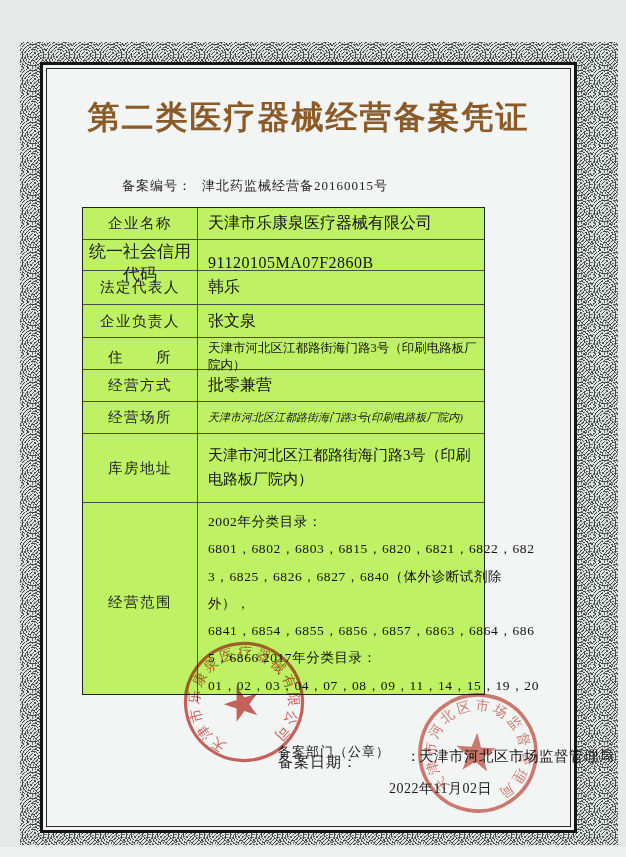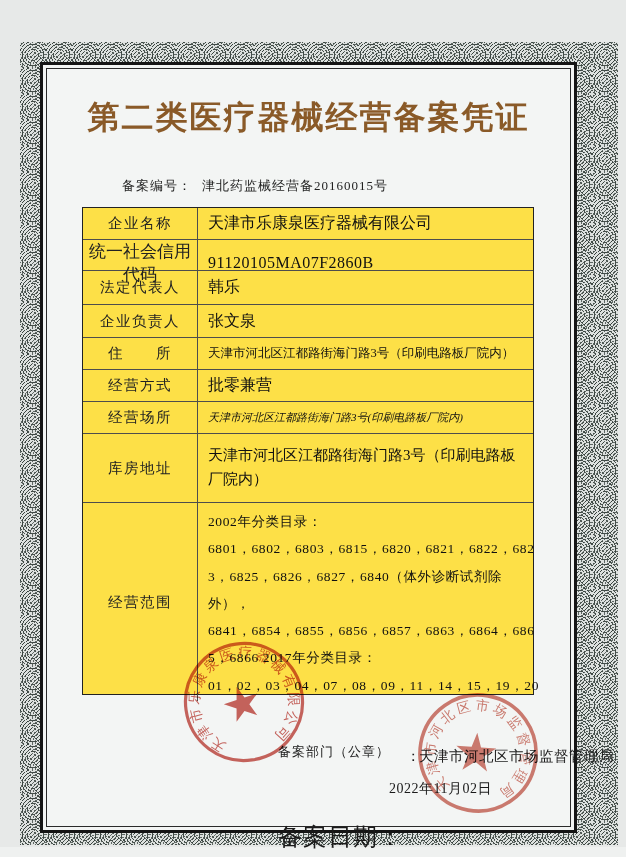--- a/index.html
+++ b/index.html
@@ -45,22 +45,22 @@
   }
 
   .record-line {
     position:absolute; left:122px; top:177px;
     font-size:13px; color:#1d1d1d; letter-spacing:1px;
   }
   .record-line .rec-val { margin-left:10px; }
 
   
   .cert-table {
-    position:absolute; left:82px; top:207px; width:452px;
-    border:1.5px solid #222; background:#fde047;
+    position:absolute; left:82px; top:207px; width:403px;
+    border:1.5px solid #222; background:#bef264;
   }
   .row { display:grid; grid-template-columns:115px 1fr; }
   .row + .row { border-top:1px solid #4d4d4d; }
   .lbl {
     border-right:1px solid #4d4d4d;
     display:flex; align-items:center; justify-content:center;
     font-size:14.5px; letter-spacing:1.5px; color:#222; text-align:center;
   }
   .val {
     display:flex; align-items:center;
@@ -74,21 +74,21 @@
   .r7 .val { font-size:11px;font-style:italic; }
   .r8 .val { display:block; font-size:15px; line-height:24px; padding-top:9px; }
   .r9 .val { display:block; padding-top:5px; font-size:13.5px; letter-spacing:.6px; }
   .scope-line { line-height:27.3px; white-space:nowrap; }
 
   
   .abs { position:absolute; color:#1a1a1a; }
   .dept-label { left:278px; top:743px; font-size:13px; letter-spacing:1px; }
   .dept-colon { left:406px; top:747px; font-size:14.5px; }
   .dept-value { left:419px; top:747px; font-size:14.5px; letter-spacing:.5px; }
-  .date-label { left:278px; top:821px; font-size:24px; letter-spacing:1px; }
+  .date-label { left:278px; top:753px; font-size:15px; letter-spacing:1px; }
   .date-value { left:389px; top:780px; font-size:14px; letter-spacing:.5px; }
 
   .stamps { position:absolute; left:0; top:0; width:626px; height:857px; pointer-events:none; }
   .seal-company { opacity:.82; mix-blend-mode:multiply; }
   .seal-authority { opacity:.78; mix-blend-mode:multiply; }
 </style>
 </head>
 <body>
 
 <div class="scan">

